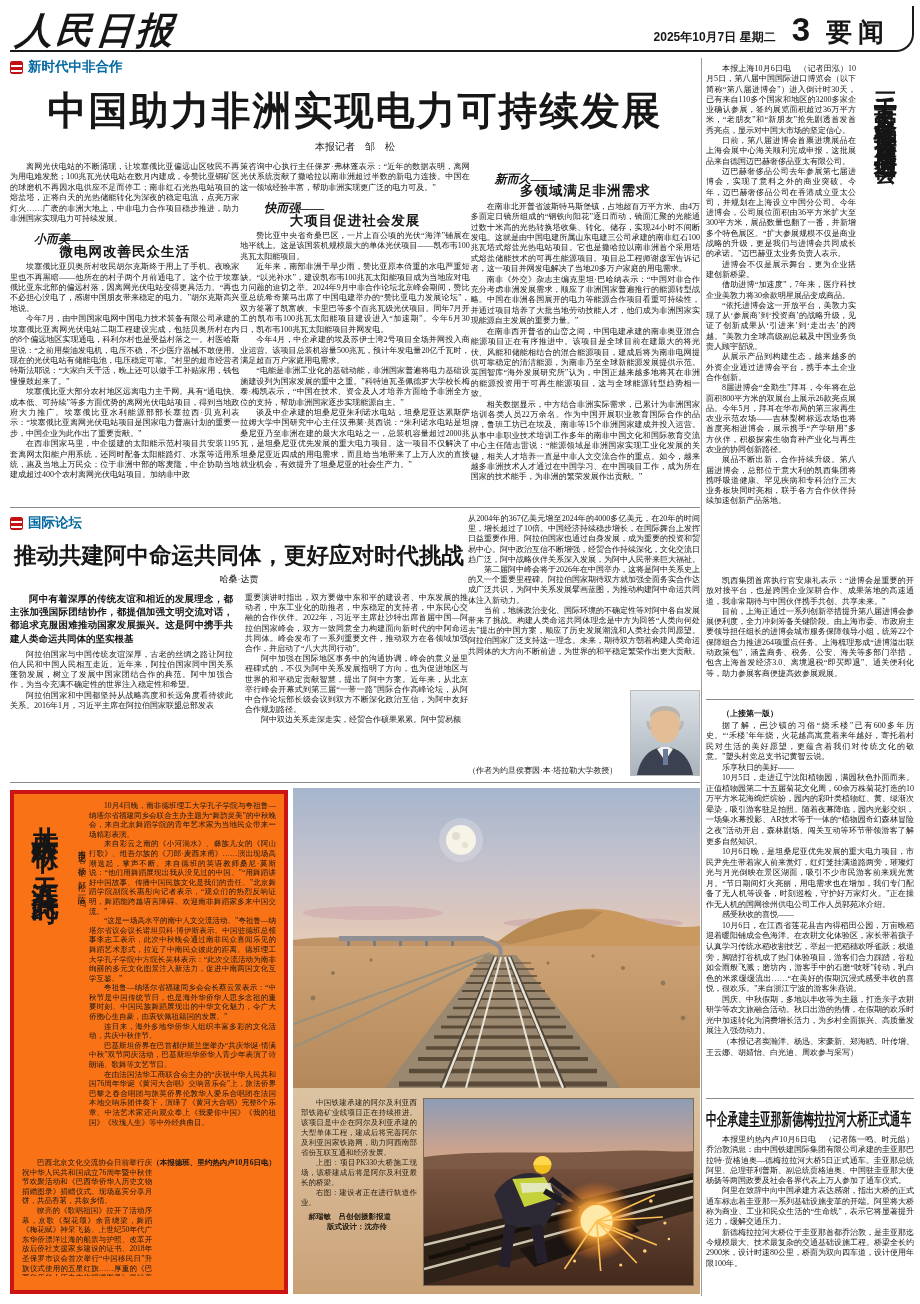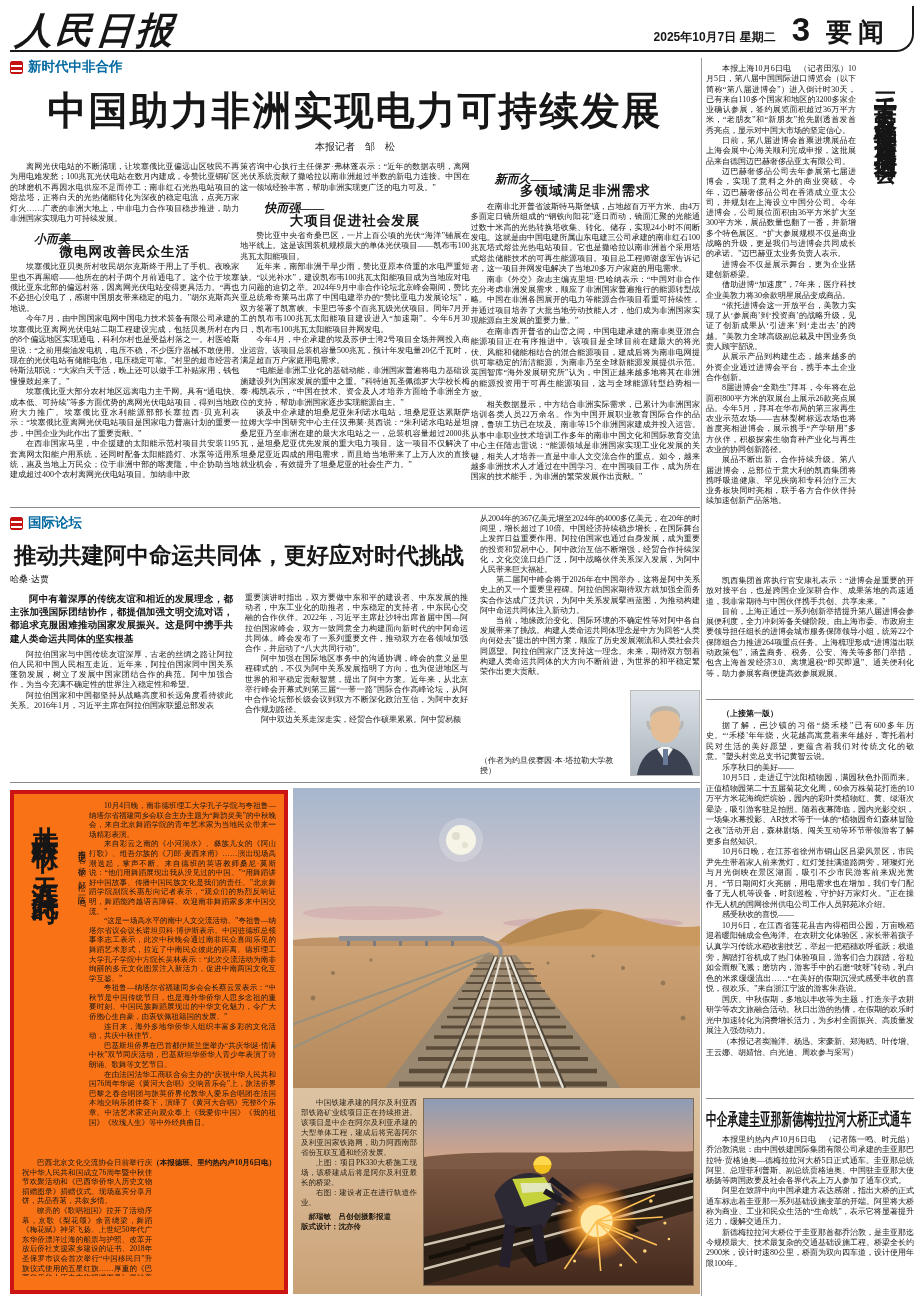--- a/index.html
+++ b/index.html
@@ -29,25 +29,25 @@
   .art-energy{position:absolute;left:10px;top:58px;width:690px;height:447px;}
   .h1{font-family:"Liberation Sans",sans-serif;font-weight:900;font-size:39px;
       text-align:center;letter-spacing:2px;margin:8px 0 2px;}
   .byline{text-align:center;font-size:10px;margin:2px 0 8px;}
   .cols{display:flex;gap:1px;height:338px;overflow:hidden;}
   .col{flex:1;overflow:hidden;font-size:8px;line-height:10.4px;}
   .kicker{font-size:12px;font-weight:bold;font-style:italic;margin:10px 0 2px;text-indent:2em;}
   .subhead{font-family:"Liberation Sans",sans-serif;font-size:13.5px;font-weight:bold;
            text-align:center;margin:2px 0 5px;letter-spacing:1px;}
   
-  .art-forum{position:absolute;left:10px;top:514px;width:690px;height:264px;display:flex;gap:12px;}
+  .art-forum{position:absolute;left:10px;top:514px;width:690px;height:264px;display:flex;}
   .forum-left{width:458px;}
   .h2{font-family:"Liberation Sans",sans-serif;font-weight:900;font-size:22.5px;
       text-align:center;letter-spacing:0px;margin:8px 0 2px;white-space:nowrap;}
-  .forum-author{font-size:9px;margin:2px 0 7px;}
+  .forum-author{text-align:center;font-size:9px;margin:2px 0 7px;}
   .forum-cols{display:flex;gap:12px;height:158px;overflow:hidden;}
   .fcol{flex:1;overflow:hidden;font-size:8px;line-height:10.2px;}
   .lead{font-weight:bold;font-size:9.5px;line-height:13.2px;margin-bottom:4px;}
   .forum-col3{flex:1;display:flex;flex-direction:column;font-size:8px;line-height:10.2px;}
   .fc3-paras{flex:1;overflow:hidden;}
   .author-row{display:flex;gap:6px;align-items:flex-end;padding:4px 0 2px;}
   .author-note{flex:1;font-size:8px;line-height:10.2px;}
   .author-photo{flex:0 0 68px;height:84px;border:1px solid #bbb;}
   
   .bottom-row{position:absolute;left:10px;top:788px;width:690px;height:508px;}
@@ -63,21 +63,21 @@
   .rbx-bottom{height:118px;display:flex;flex-direction:row;font-size:7.5px;line-height:9.6px;margin-top:5px;}
   .rbx-b-paras{flex:1;overflow:hidden;}
   .rbx-dateline{text-align:right;font-weight:bold;}
   
   .photoblock{position:absolute;left:283px;top:0;width:407px;height:506px;}
   .pb-top{display:block;}
   .pb-bottom{height:206px;box-sizing:border-box;display:flex;padding:10px 6px 8px 8px;
        background:linear-gradient(180deg,#dcc3a2,#d3b08a 60%,#c9a176);}
   .pb-caption{width:116px;font-size:7.5px;line-height:10px;color:#241c12;}
   .pb-credit{margin-top:4px;text-indent:1em;font-weight:bold;}
-  .pb-design{text-align:left;font-weight:bold;padding-right:4px;}
+  .pb-design{text-align:center;font-weight:bold;padding-right:4px;}
   .pb-worker{flex:1;margin-left:6px;border:1px solid #7d6b55;}
   
   .right-col{position:absolute;left:706px;top:58px;width:208px;}
   .expo-flex{display:flex;height:514px;overflow:hidden;}
   .expo-text{width:150px;font-size:8px;line-height:10.3px;overflow:hidden;padding-top:6px;}
   .expo-vtitle{flex:1;writing-mode:vertical-rl;text-orientation:upright;line-height:56px;
        font-family:"Liberation Sans",sans-serif;font-weight:900;font-size:23px;letter-spacing:4px;
        padding-top:16px;}
   .expo-wide{height:118px;overflow:hidden;font-size:8px;line-height:10.3px;margin-top:4px;}
   .rdiv{border:0;border-top:1px solid #888;margin:5px 0;}
@@ -399,21 +399,21 @@
     </section>
 
     <hr class="rdiv">
 
     <section class="continued">
       <div class="cont-label">（上接第一版）</div>
       <div>
           <p class="para">据了解，岜沙镇的习俗“烧禾楼”已有600多年历史。“‘禾楼’年年烧，火花越高寓意着来年越好，寄托着村民对生活的美好愿望，更蕴含着我们对传统文化的敬意。”塑头村党总支书记黄智云说。</p>
           <p class="para">乐享秋日的美好——</p>
           <p class="para">10月5日，走进辽宁沈阳植物园，满园秋色扑面而来。正值植物园第二十五届菊花文化周，60余万株菊花打造的10万平方米花海绚烂缤纷，园内的彩叶类植物红、黄、绿渐次晕染，吸引游客驻足拍照。随着夜幕降临，园内光影交织，一场集水幕投影、AR技术等于一体的“植物园奇幻森林冒险之夜”活动开启，森林剧场、闯关互动等环节带领游客了解更多自然知识。</p>
-          <p class="para">10月6日晚，在江苏省徐州市铜山区吕梁风景区，市民尹先生带着家人前来赏灯，红灯笼挂满道路两旁，璀璨灯光与月光倒映在景区湖面，吸引不少市民游客前来观光赏月。“节日期间灯火亮丽，用电需求也在增加，我们专门配备了无人机等设备，时刻巡检，守护好万家灯火。”正在操作无人机的国网徐州供电公司工作人员郭苑冰介绍。</p>
+          <p class="para">10月6日晚，是坦桑尼亚优先发展的重大电力项目，市民尹先生带着家人前来赏灯，红灯笼挂满道路两旁，璀璨灯光与月光倒映在景区湖面，吸引不少市民游客前来观光赏月。“节日期间灯火亮丽，用电需求也在增加，我们专门配备了无人机等设备，时刻巡检，守护好万家灯火。”正在操作无人机的国网徐州供电公司工作人员郭苑冰介绍。</p>
           <p class="para">感受秋收的喜悦——</p>
           <p class="para">10月6日，在江西省莲花县吉内得稻田公园，万亩晚稻迎着暖阳铺成金色海洋。在农耕文化体验区，家长带着孩子认真学习传统水稻收割技艺，举起一把稻穗欢呼雀跃；栈道旁，脚踏打谷机成了热门体验项目，游客们合力踩踏，谷粒如金雨般飞溅；磨坊内，游客手中的石磨“吱呀”转动，乳白色的米浆缓缓流出……“在美好的假期沉浸式感受丰收的喜悦，很欢乐。”来自浙江宁波的游客朱燕说。</p>
           <p class="para">国庆、中秋假期，多地以丰收等为主题，打造亲子农耕研学等农文旅融合活动。秋日出游的热情，在假期的欢乐时光中加速转化为消费增长活力，为乡村全面振兴、高质量发展注入强劲动力。</p>
           <p class="para">（本报记者窦瀚洋、杨迅、宋豪新、郑海鸥、叶传增、王云娜、胡婧怡、白光迪、周欢参与采写）</p>
         </div>
     </section>
 
     <hr class="rdiv">
 
     <section class="bridge">

